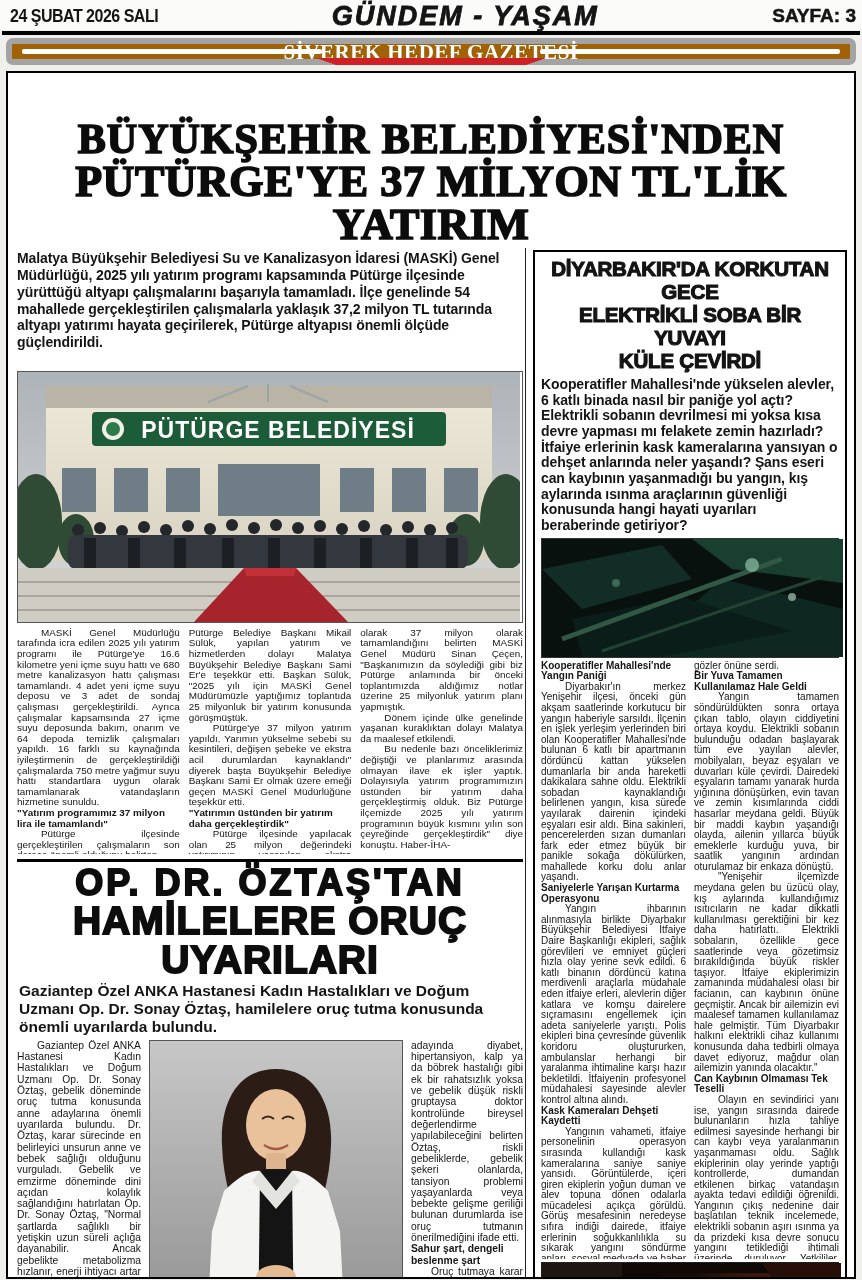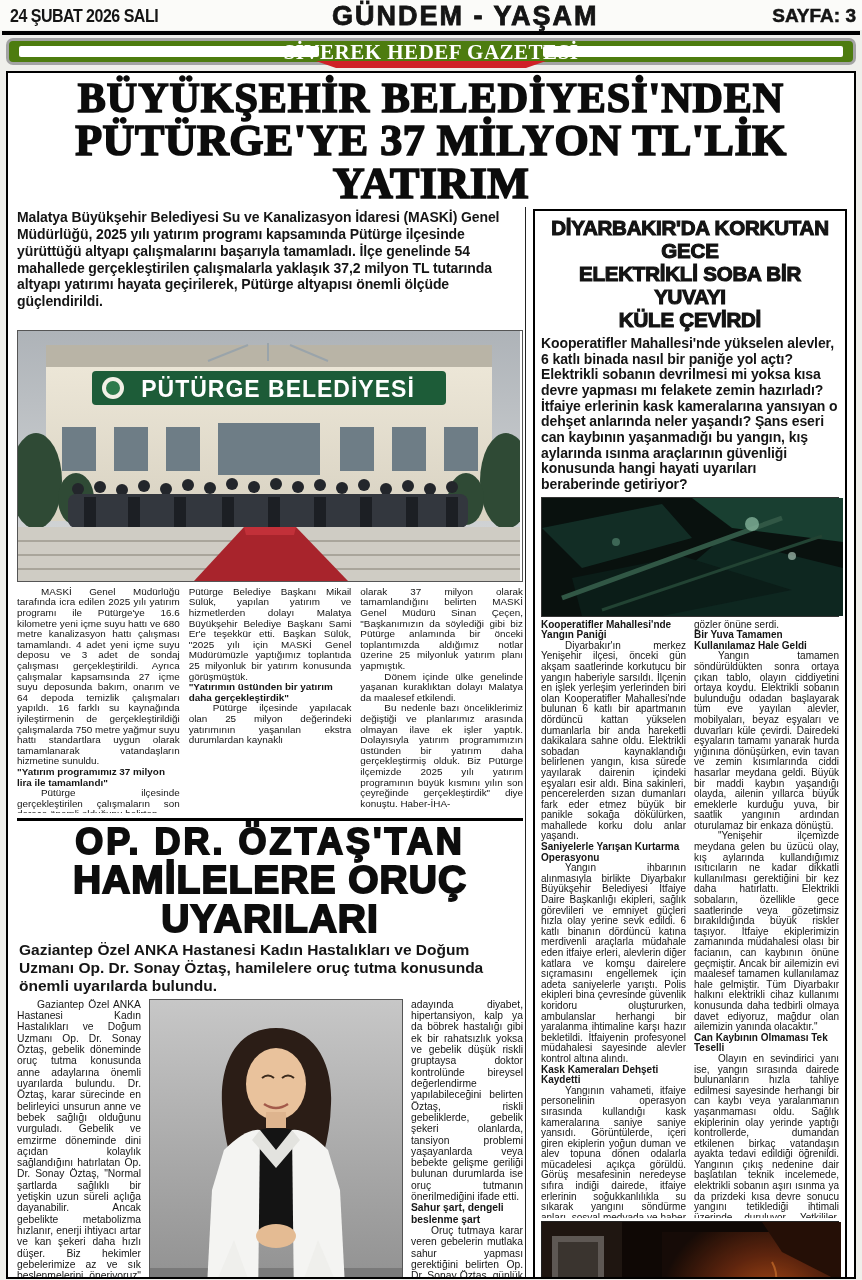--- a/index.html
+++ b/index.html
@@ -2,39 +2,39 @@
 <html lang="tr"><head>
 <meta charset="utf-8">
 <style>
   * { margin:0; padding:0; box-sizing:border-box; }
   html,body { width:862px; background:#efefeb; }
   body { height:1280px; overflow:hidden; font-family:"Liberation Sans", sans-serif; color:#151515; }
 
   
   .topbar { height:30px; display:flex; align-items:center; justify-content:space-between; padding:2px 6px 0 10px; background:#fbfbf9; }
   .topbar .date { font-size:16px; font-weight:bold; letter-spacing:-0.5px; transform:scaleY(1.2); transform-origin:left center; }
-  .topbar .section { font-size:27px; font-weight:bold; letter-spacing:2px; -webkit-text-stroke:0.8px #111; }
+  .topbar .section { font-size:27px; font-weight:bold; letter-spacing:2px;font-style:italic; -webkit-text-stroke:0.8px #111; }
   .topbar .pagenum { font-size:19px; font-weight:bold; -webkit-text-stroke:0.5px #111; }
   .top-rule { height:4px; background:#000; margin:1px 2px 0 2px; }
 
   
-  .band { position:relative; height:27px; margin:3px 6px 2px 6px; background:#4d7c0f; border-radius:7px; border:3px solid #a3a3a3; }
+  .band { position:relative; height:27px; margin:3px 6px 2px 6px; background:#a16207; border-radius:7px; border:6px solid #a3a3a3; }
   .band .wbox { position:absolute; top:5px; bottom:5px; background:#fff; border-radius:2px; }
   .band .wbox.l { left:10px;  width:300px; }
   .band .wbox.r { right:10px; width:300px; }
   .band .label { position:absolute; left:50%; top:50%; transform:translate(-50%,-50%); white-space:nowrap;
                  font-family:"Liberation Serif", serif; font-weight:bold; font-size:21px; color:#fff; letter-spacing:0.5px; }
   .band::after { content:""; position:absolute; left:50%; transform:translateX(-50%); bottom:-6px; width:250px; height:7px;
                  background:#cf2026; clip-path:polygon(4% 0,96% 0,88% 100%,12% 100%); }
 
   
   .main-box { margin:6px 6px 0 6px; height:1208px; background:#fff; border:2px solid #000; overflow:hidden; position:relative; }
 
   .h-main { text-align:center; font-family:"Liberation Serif", serif; font-weight:bold; color:#0c0c0c;
-            -webkit-text-stroke:1.7px #0c0c0c; padding:6px 4px 2px 4px; }
+            -webkit-text-stroke:1.7px #0c0c0c; padding:6px 4px 2px 4px;margin-top:41px; }
   .h-main .l1 { font-size:42px; line-height:0.95; letter-spacing:1px; }
   .h-main .l2 { font-size:44px; line-height:0.98; letter-spacing:0.5px; }
 
   .content-row { display:grid; grid-template-columns:506px 1fr; gap:10px; padding:2px 7px 6px 9px; position:relative; }
   .content-row::before { content:""; position:absolute; left:517px; top:0; bottom:0; width:1px; background:#222; }
 
   
   .leftcol { overflow:hidden; }
   .lead { font-size:14px; font-weight:bold; line-height:1.2; letter-spacing:-0.1px; }
 
@@ -186,20 +186,21 @@
       </div>
 
       <div class="maski-cols">
         <div class="newsp">
           <p class="ind">MASKİ Genel Müdürlüğü tarafında icra edilen 2025 yılı yatırım programı ile Pütürge'ye 16.6 kilometre yeni içme suyu hattı ve 680 metre kanalizasyon hattı çalışması tamamlandı. 4 adet yeni içme suyu deposu ve 3 adet de sondaj çalışması gerçekleştirildi. Ayrıca çalışmalar kapsamsında 27 içme suyu deposunda bakım, onarım ve 64 depoda temizlik çalışmaları yapıldı. 16 farklı su kaynağında iyileştirmenin de gerçekleştirildiği çalışmalarda 750 metre yağmur suyu hattı standartlara uygun olarak tamamlanarak vatandaşların hizmetine sunuldu.</p>
           <p class="sub">"Yatırım programımız 37 milyon lira ile tamamlandı"</p>
           <p class="ind">Pütürge ilçesinde gerçekleştirilen çalışmaların son derece önemli olduğunu belirten</p>
         </div>
         <div class="newsp">
           <p>Pütürge Belediye Başkanı Mikail Sülük, yapılan yatırım ve hizmetlerden dolayı Malatya Büyükşehir Belediye Başkanı Sami Er'e teşekkür etti. Başkan Sülük, "2025 yılı için MASKİ Genel Müdürümüzle yaptığımız toplantıda 25 milyonluk bir yatırım konusunda görüşmüştük.</p>
+          <p class="ind">Pütürge'ye 37 milyon yatırım yapıldı. Yarımın yükselme sebebi su kesintileri, değişen şebeke ve ekstra acil durumlardan kaynaklandı" diyerek başta Büyükşehir Belediye Başkanı Sami Er olmak üzere emeği geçen MASKİ Genel Müdürlüğüne teşekkür etti.</p>
           <p class="sub">"Yatırımın üstünden bir yatırım daha gerçekleştirdik"</p>
           <p class="ind">Pütürge ilçesinde yapılacak olan 25 milyon değerindeki yatırımının yaşanılan ekstra durumlardan kaynaklı</p>
         </div>
         <div class="newsp">
           <p>olarak 37 milyon olarak tamamlandığını belirten MASKİ Genel Müdürü Sinan Çeçen, "Başkanımızın da söylediği gibi biz Pütürge anlamında bir önceki toplantımızda aldığımız notlar üzerine 25 milyonluk yatırım planı yapmıştık.</p>
           <p class="ind">Dönem içinde ülke genelinde yaşanan kuraklıktan dolayı Malatya da maalesef etkilendi.</p>
           <p class="ind">Bu nedenle bazı önceliklerimiz değiştiği ve planlarımız arasında olmayan ilave ek işler yaptık. Dolayısıyla yatırım programımızın üstünden bir yatırım daha gerçekleştirmiş olduk. Biz Pütürge ilçemizde 2025 yılı yatırım programının büyük kısmını yılın son çeyreğinde gerçekleştirdik" diye konuştu. Haber-İHA-</p>
         </div>
       </div>
 

